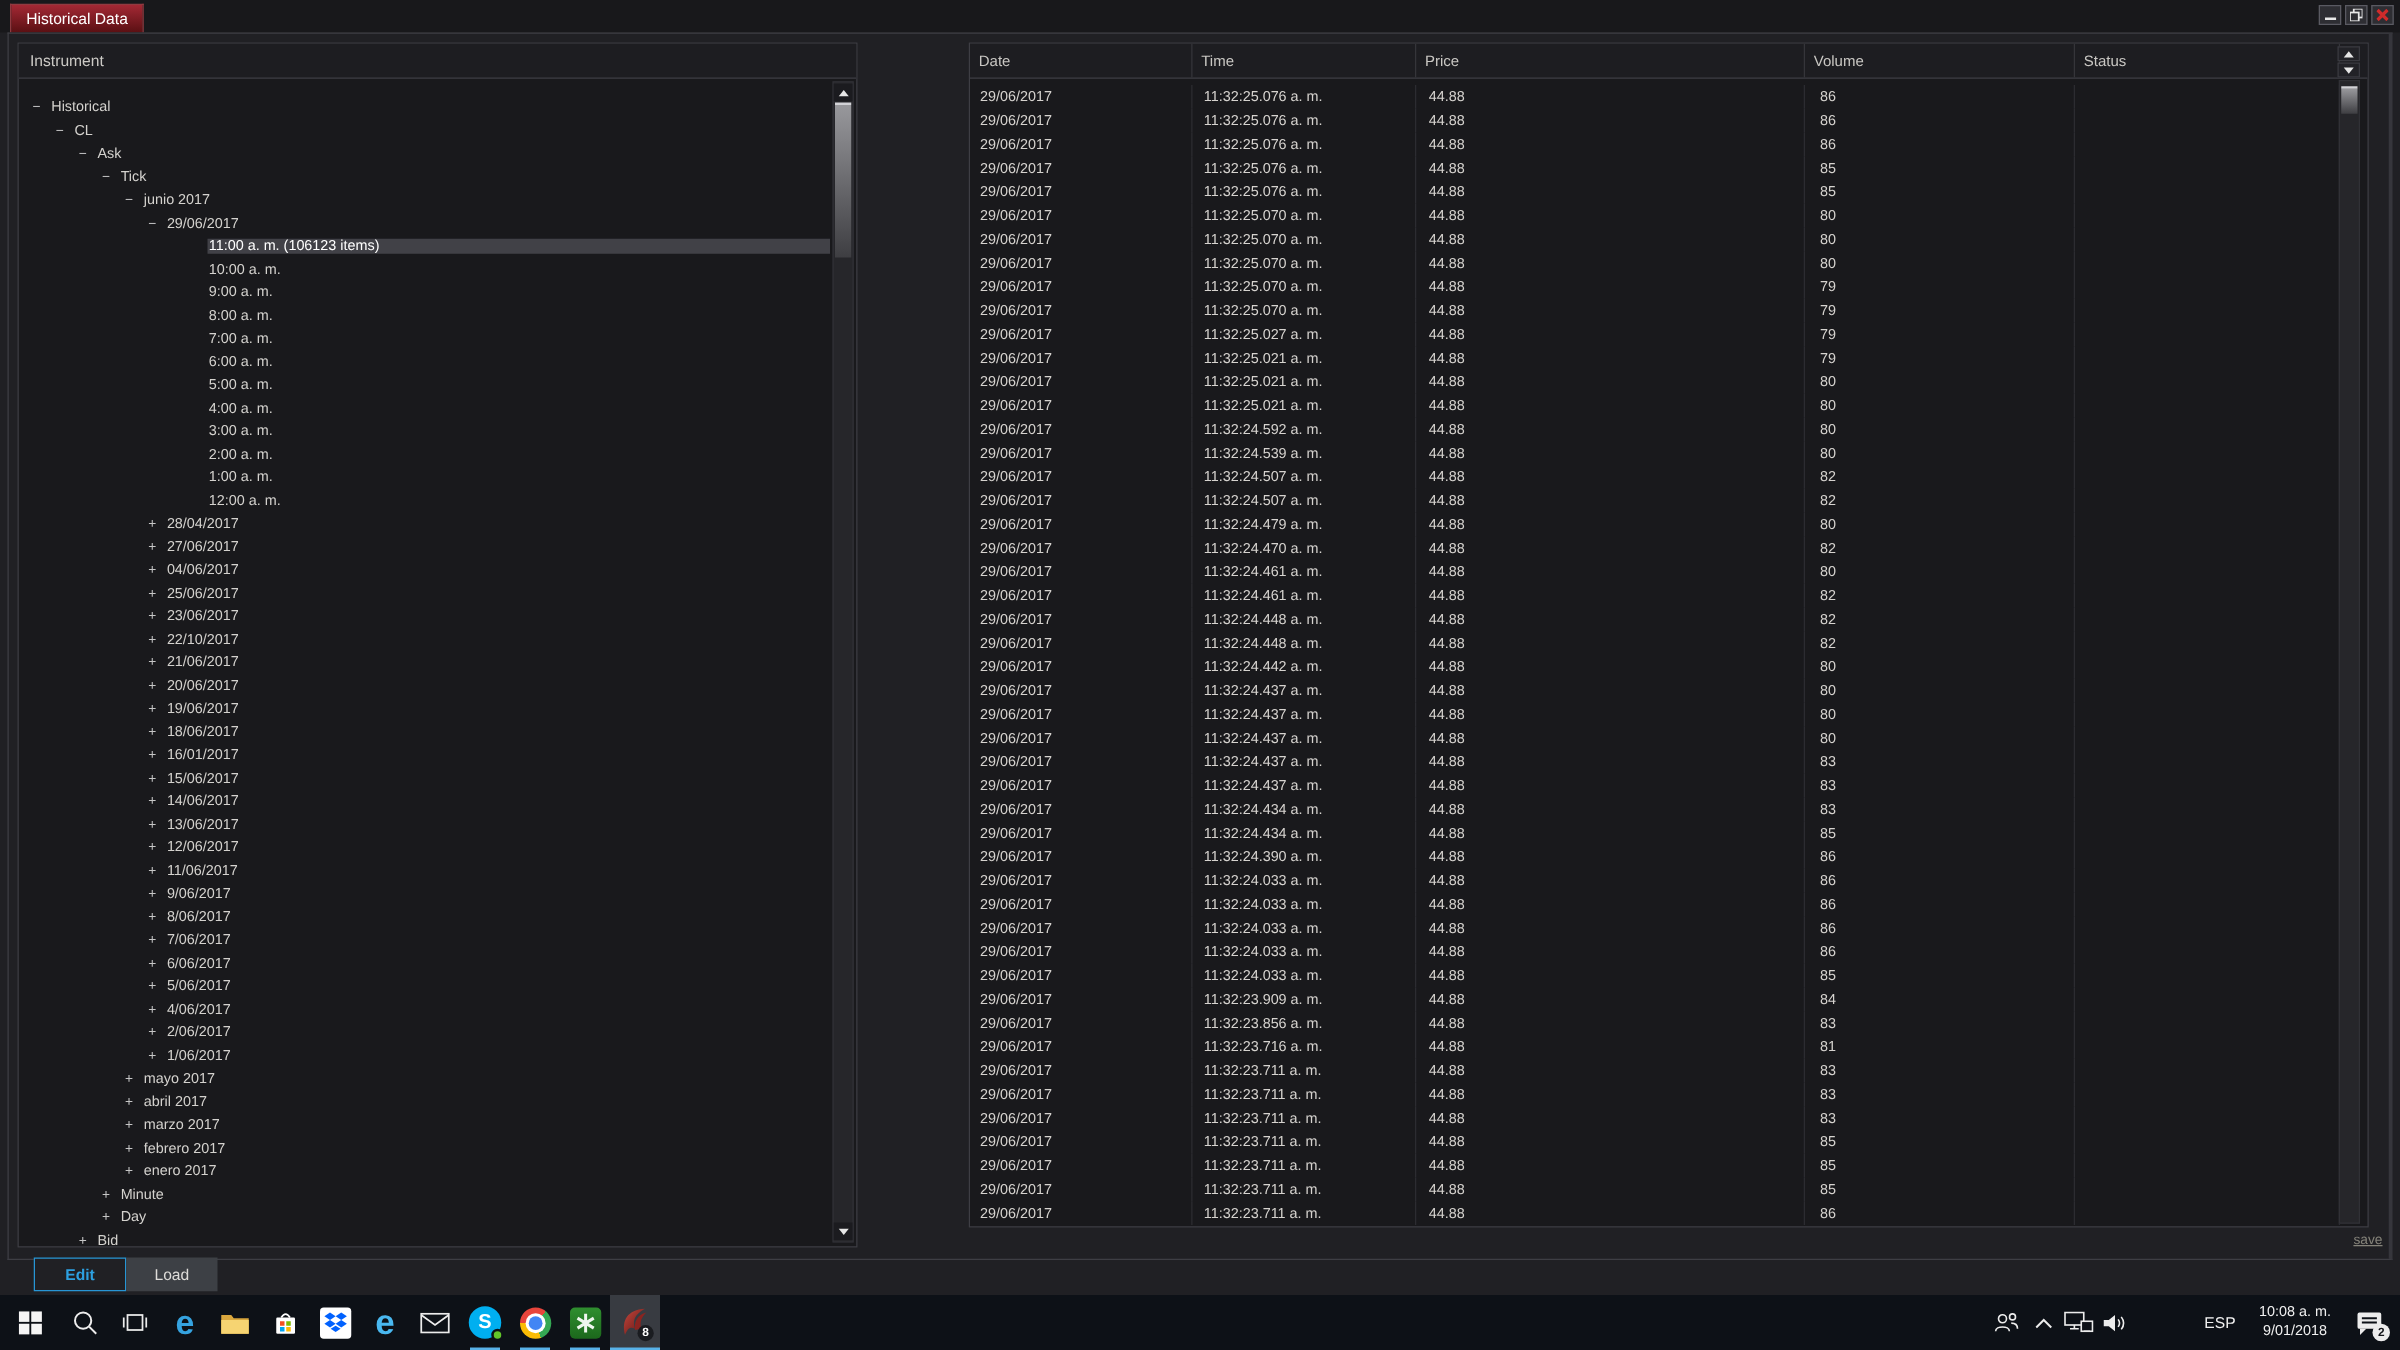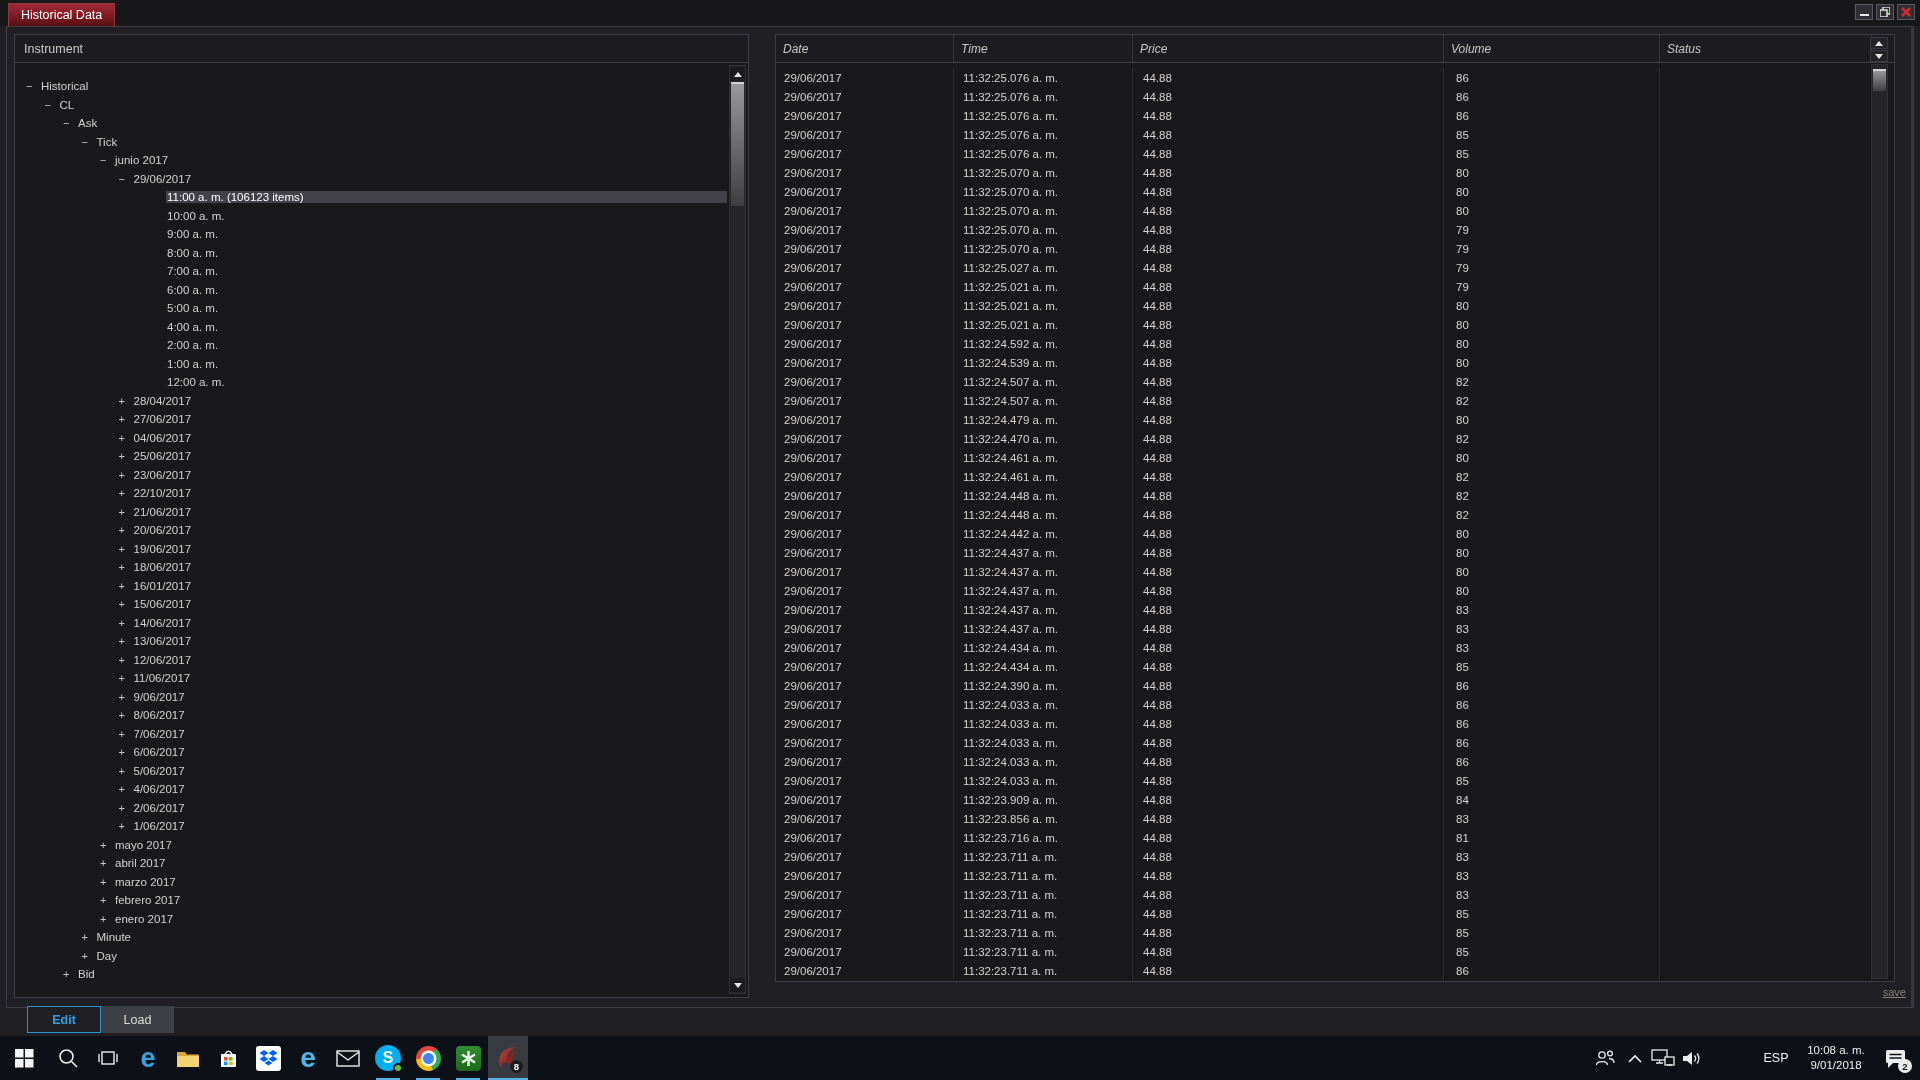--- a/index.html
+++ b/index.html
@@ -10,21 +10,21 @@
   #title-tab { position:absolute; left:8px; top:3px; height:23px; padding:0 12px;
     background:linear-gradient(#a32834,#5a1013); border:1px solid #8f3a40; border-bottom:none;
     color:#ffffff; font-size:12.5px; display:flex; align-items:center; }
   #win-controls { position:absolute; right:5px; top:4px; display:flex; gap:3px; }
   .win-btn { width:18px; height:16px; background:#2e2e33; border:1px solid #5a5a62;
     display:flex; align-items:center; justify-content:center; }
   
   #frame { position:absolute; left:6px; top:26px; width:1908px; height:982px;
     border:1px solid #3e3e44; border-right:3px solid #36363c; background:#202024; }
   
-  #tree-panel { position:absolute; left:14px; top:34px; width:735px; height:964px;
+  #tree-panel { position:absolute; left:14px; top:34px; width:672px; height:964px;
     border:1px solid #3e3e44; background:#19191c; }
   .panel-header { height:28px; border-bottom:1px solid #3e3e44; background:#1d1d21;
     color:#cbc9c5; font-size:12.5px; display:flex; align-items:center; padding-left:9px; }
   #tree-rows { position:absolute; left:1px; top:29px; right:21px; bottom:1px;
     overflow:hidden; padding-top:13px; }
   .tree-row { display:flex; align-items:center; height:18.5px; font-size:11.5px; color:#d4d2ce; white-space:nowrap; }
   .ti  { flex:none; }
   .tic { flex:none; width:14px; font-size:11px; color:#c6c6c6; }
   .tf  { flex:1; padding-left:1px; }
   .tree-row.selected .tf { background:#414147; color:#ffffff; }
@@ -39,21 +39,21 @@
   #tree-scroll { right:2px; top:30px; bottom:3px; }
   #tree-scroll .sb-thumb { top:16px; height:124px; }
   #tree-scroll .sb-btn.up { top:1px; }
   #tree-scroll .sb-btn.dn { bottom:1px; }
   
   #table-panel { position:absolute; left:775px; top:34px; width:1120px; height:948px;
     border:1px solid #3e3e44; background:#19191c; }
   #thead { position:absolute; left:0; top:0; right:0; height:28px; display:flex;
     border-bottom:1px solid #3e3e44; background:#1d1d21; }
   .hcell { color:#c9c7c3; font-size:12px; display:flex; align-items:center;
-    padding-left:7px; border-right:1px solid #35353a;font-style:italic; }
+    padding-left:7px; border-right:1px solid #35353a; }
   #tbody { position:absolute; left:0; top:29px; bottom:1px; right:0; overflow:hidden; padding-top:4px; }
   .trow { display:flex; align-items:center; height:19px; font-size:11.5px; color:#d6d3cf; }
   .c0 { width:178px; } .c1 { width:179px; } .c2 { width:311px; } .c3 { width:216px; } .c4 { width:212px; }
   .trow .tc { border-right:1px solid #2c2c31; height:100%; display:flex; align-items:center; }
   .trow .p0 { padding-left:8px; } .trow .p1 { padding-left:9px; } .trow .p2 { padding-left:10px; }
   .trow .p3 { padding-left:12px; } .trow .p4 { padding-left:6px; }
   #tbl-arrows { position:absolute; right:6px; top:2px; width:18px; }
   #tbl-arrows .sb-btn { position:static; width:18px; height:12px; margin-bottom:1px; background:#222227; border:1px solid #3a3a40; }
   #tbl-scroll { right:6px; top:29px; bottom:2px; }
   #tbl-scroll .sb-thumb { top:4px; height:22px; }
@@ -194,20 +194,25 @@
         <span class="tf">5:00 a. m.</span>
       </div>
       <div class="tree-row">
         <span class="ti" style="width: 136px;"></span>
         <span class="tic"></span>
         <span class="tf">4:00 a. m.</span>
       </div>
       <div class="tree-row">
         <span class="ti" style="width: 136px;"></span>
         <span class="tic"></span>
+        <span class="tf">3:00 a. m.</span>
+      </div>
+      <div class="tree-row">
+        <span class="ti" style="width: 136px;"></span>
+        <span class="tic"></span>
         <span class="tf">2:00 a. m.</span>
       </div>
       <div class="tree-row">
         <span class="ti" style="width: 136px;"></span>
         <span class="tic"></span>
         <span class="tf">1:00 a. m.</span>
       </div>
       <div class="tree-row">
         <span class="ti" style="width: 136px;"></span>
         <span class="tic"></span>

